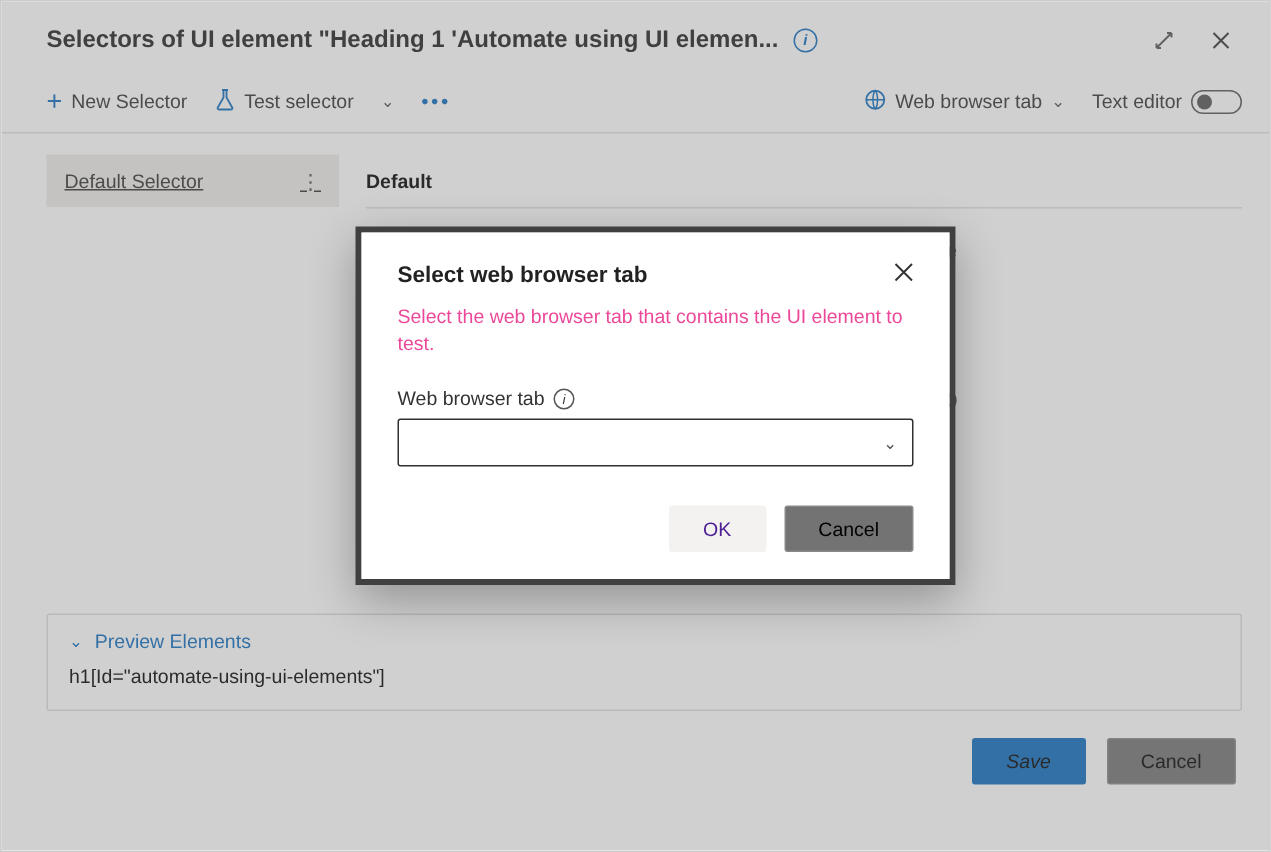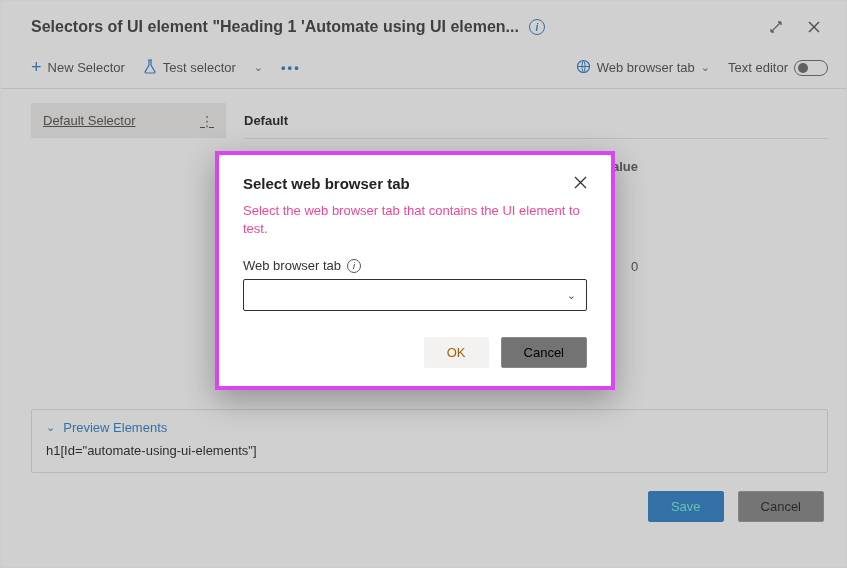--- a/index.html
+++ b/index.html
@@ -205,29 +205,30 @@
       padding: 7px 22px;
       font-size: 13px;
       border:1px solid #8a8886;
       background:#737373;
       border-radius:2px;
       cursor:pointer;
     }
     .btn-primary {
       background:#0f6cbd;
       border-color:#0f6cbd;
-      color:#5eead4;
+      color:#000000;
+      font-style:italic;
     }
     
     .dialog-wrap {
       position:absolute;
       top: 150px;
-      left: 214px;
+      left: 236px;
       z-index: 10;
-      border: 4px solid #d946ef;
+      border: 4px solid #404040;
       box-shadow: 0 10px 30px rgba(0,0,0,0.3);
     }
     .dialog {
       width: 392px;
       background:#fff;
       padding: 20px 24px 18px 24px;
     }
     .dialog-title {
       font-size: 15px;
       font-weight:600;
@@ -274,21 +275,21 @@
     }
     .dialog-footer {
       display:flex;
       justify-content:flex-end;
       gap:12px;
       margin-top:26px;
     }
     .btn-disabled {
       background:#f3f2f1;
       border-color:#f3f2f1;
-      color:#a16207;
+      color:#4c1d95;
     }
   </style>
 </head>
 <body>
 
 <div class="window">
 
   <div class="titlebar">
     <h1>Selectors of UI element "Heading 1 'Automate using UI elemen...</h1>
     <span class="info-circle">i</span>

